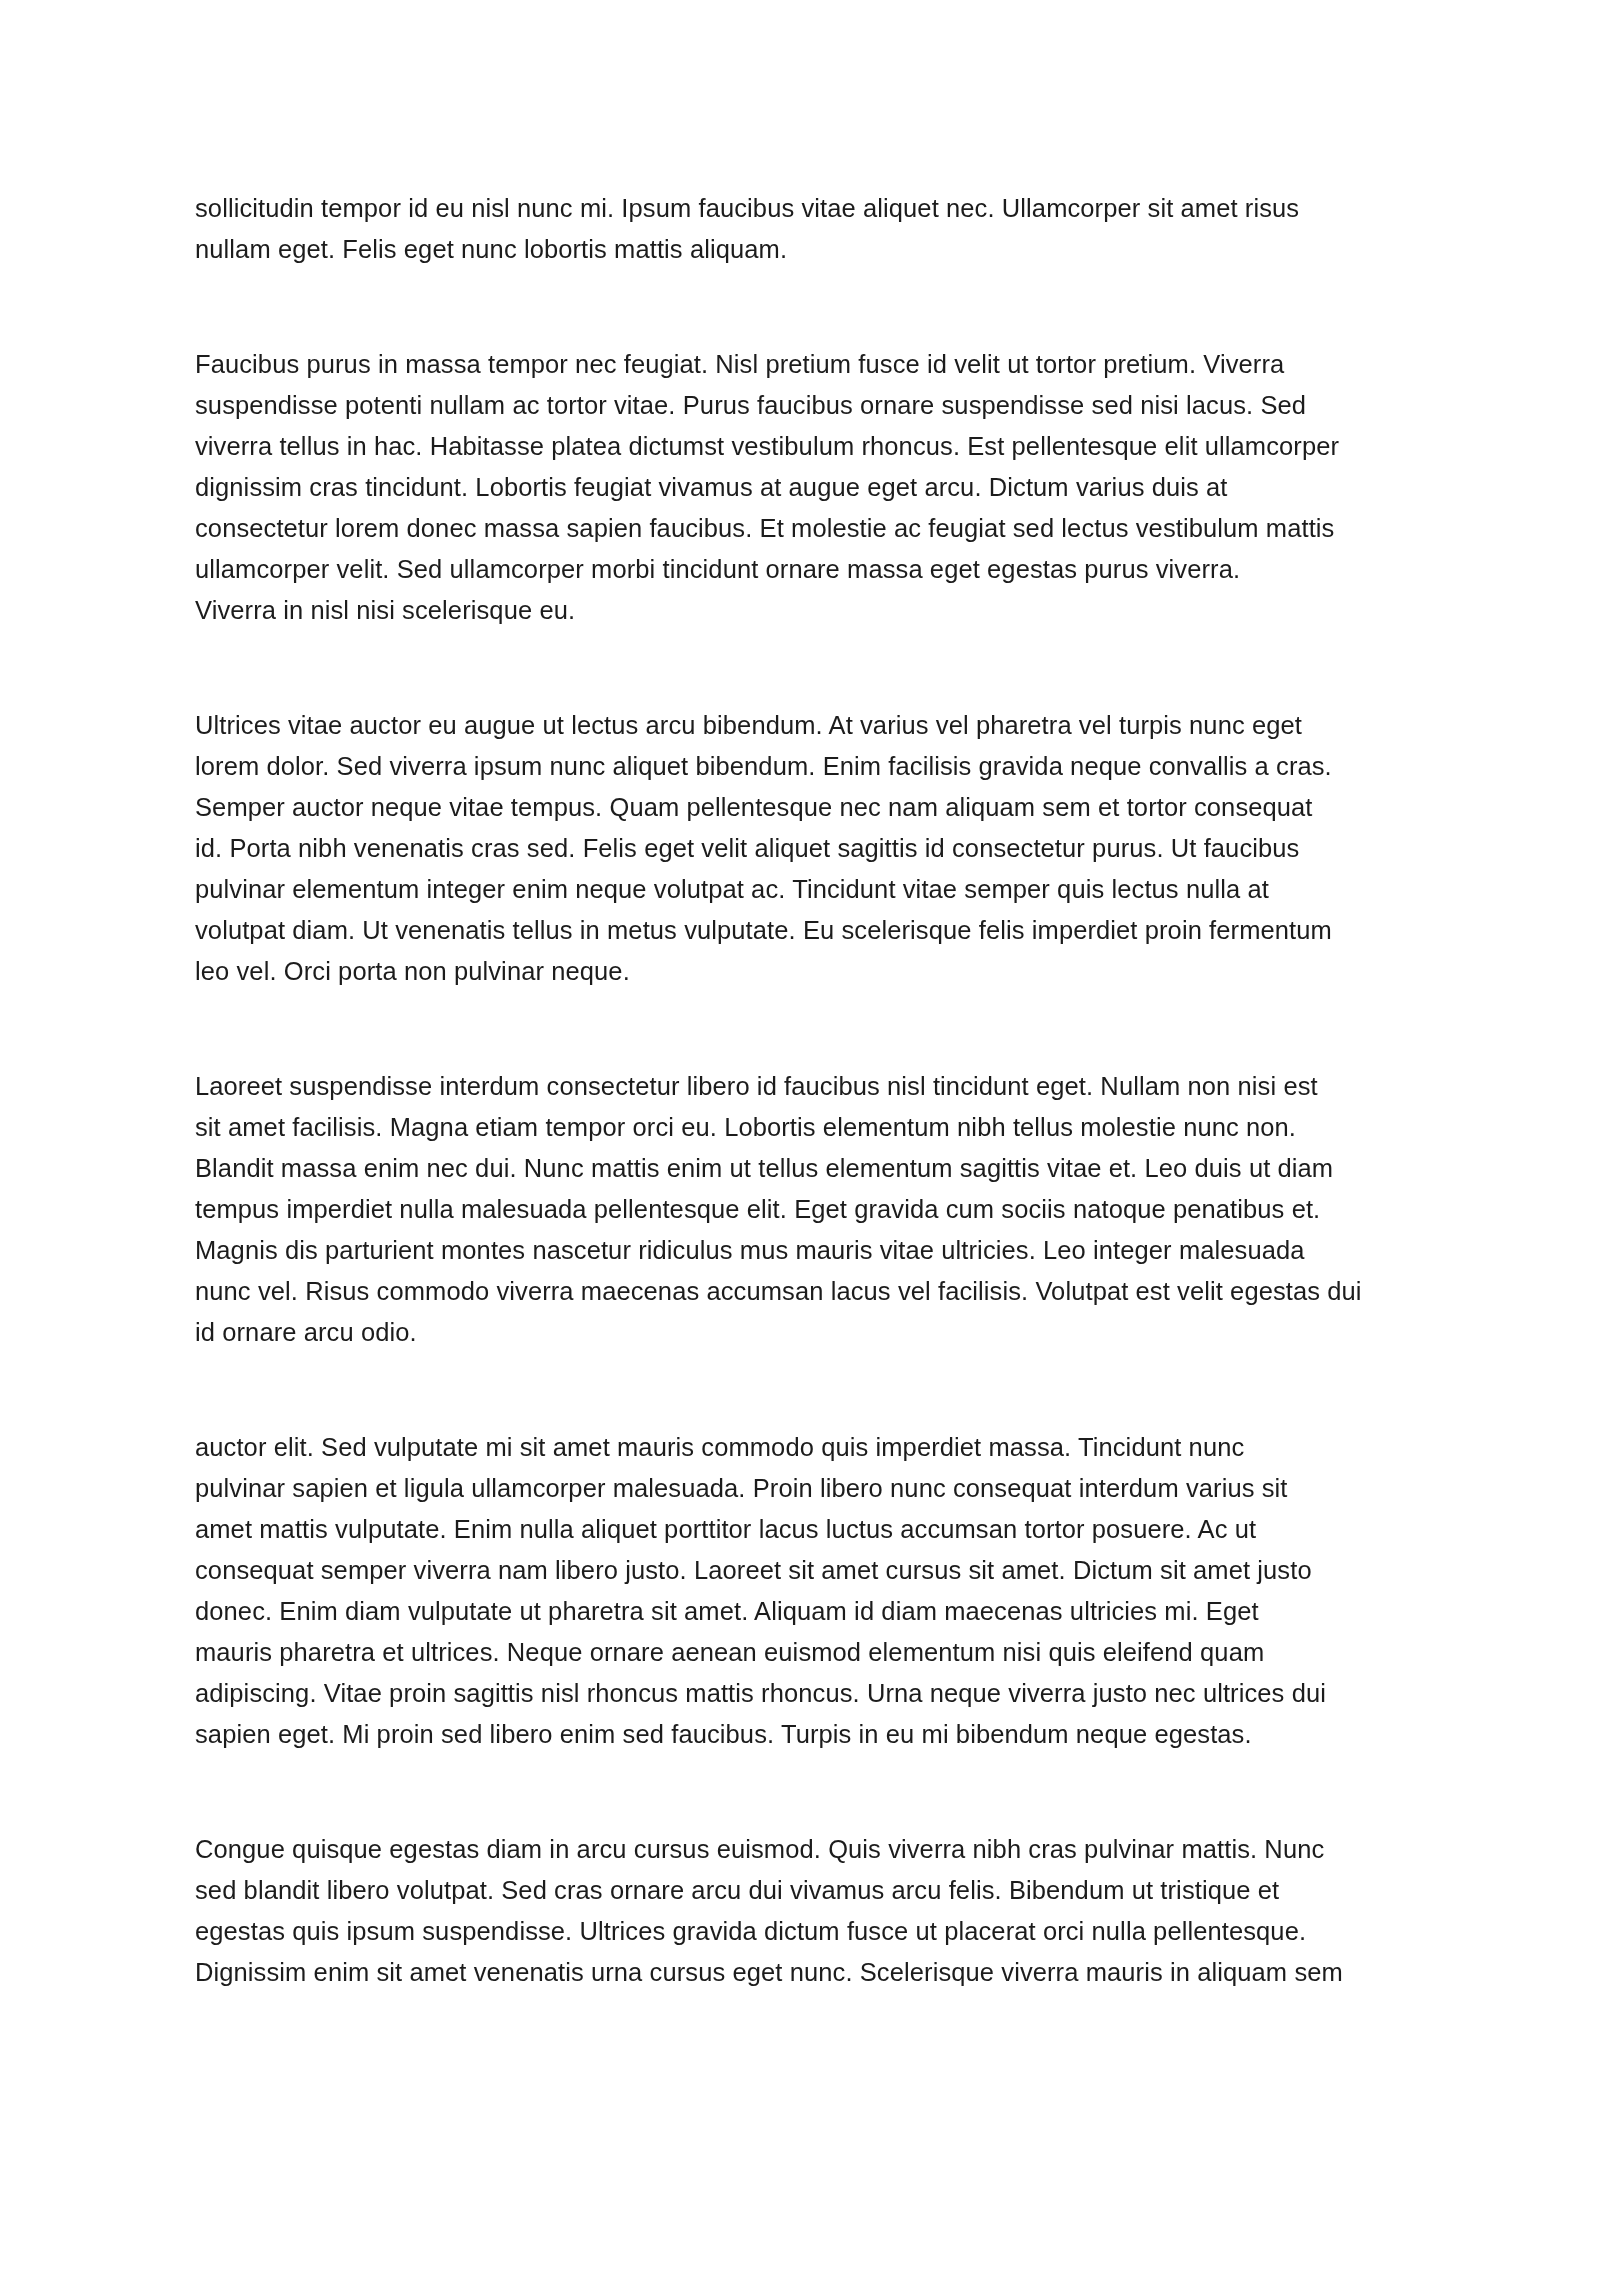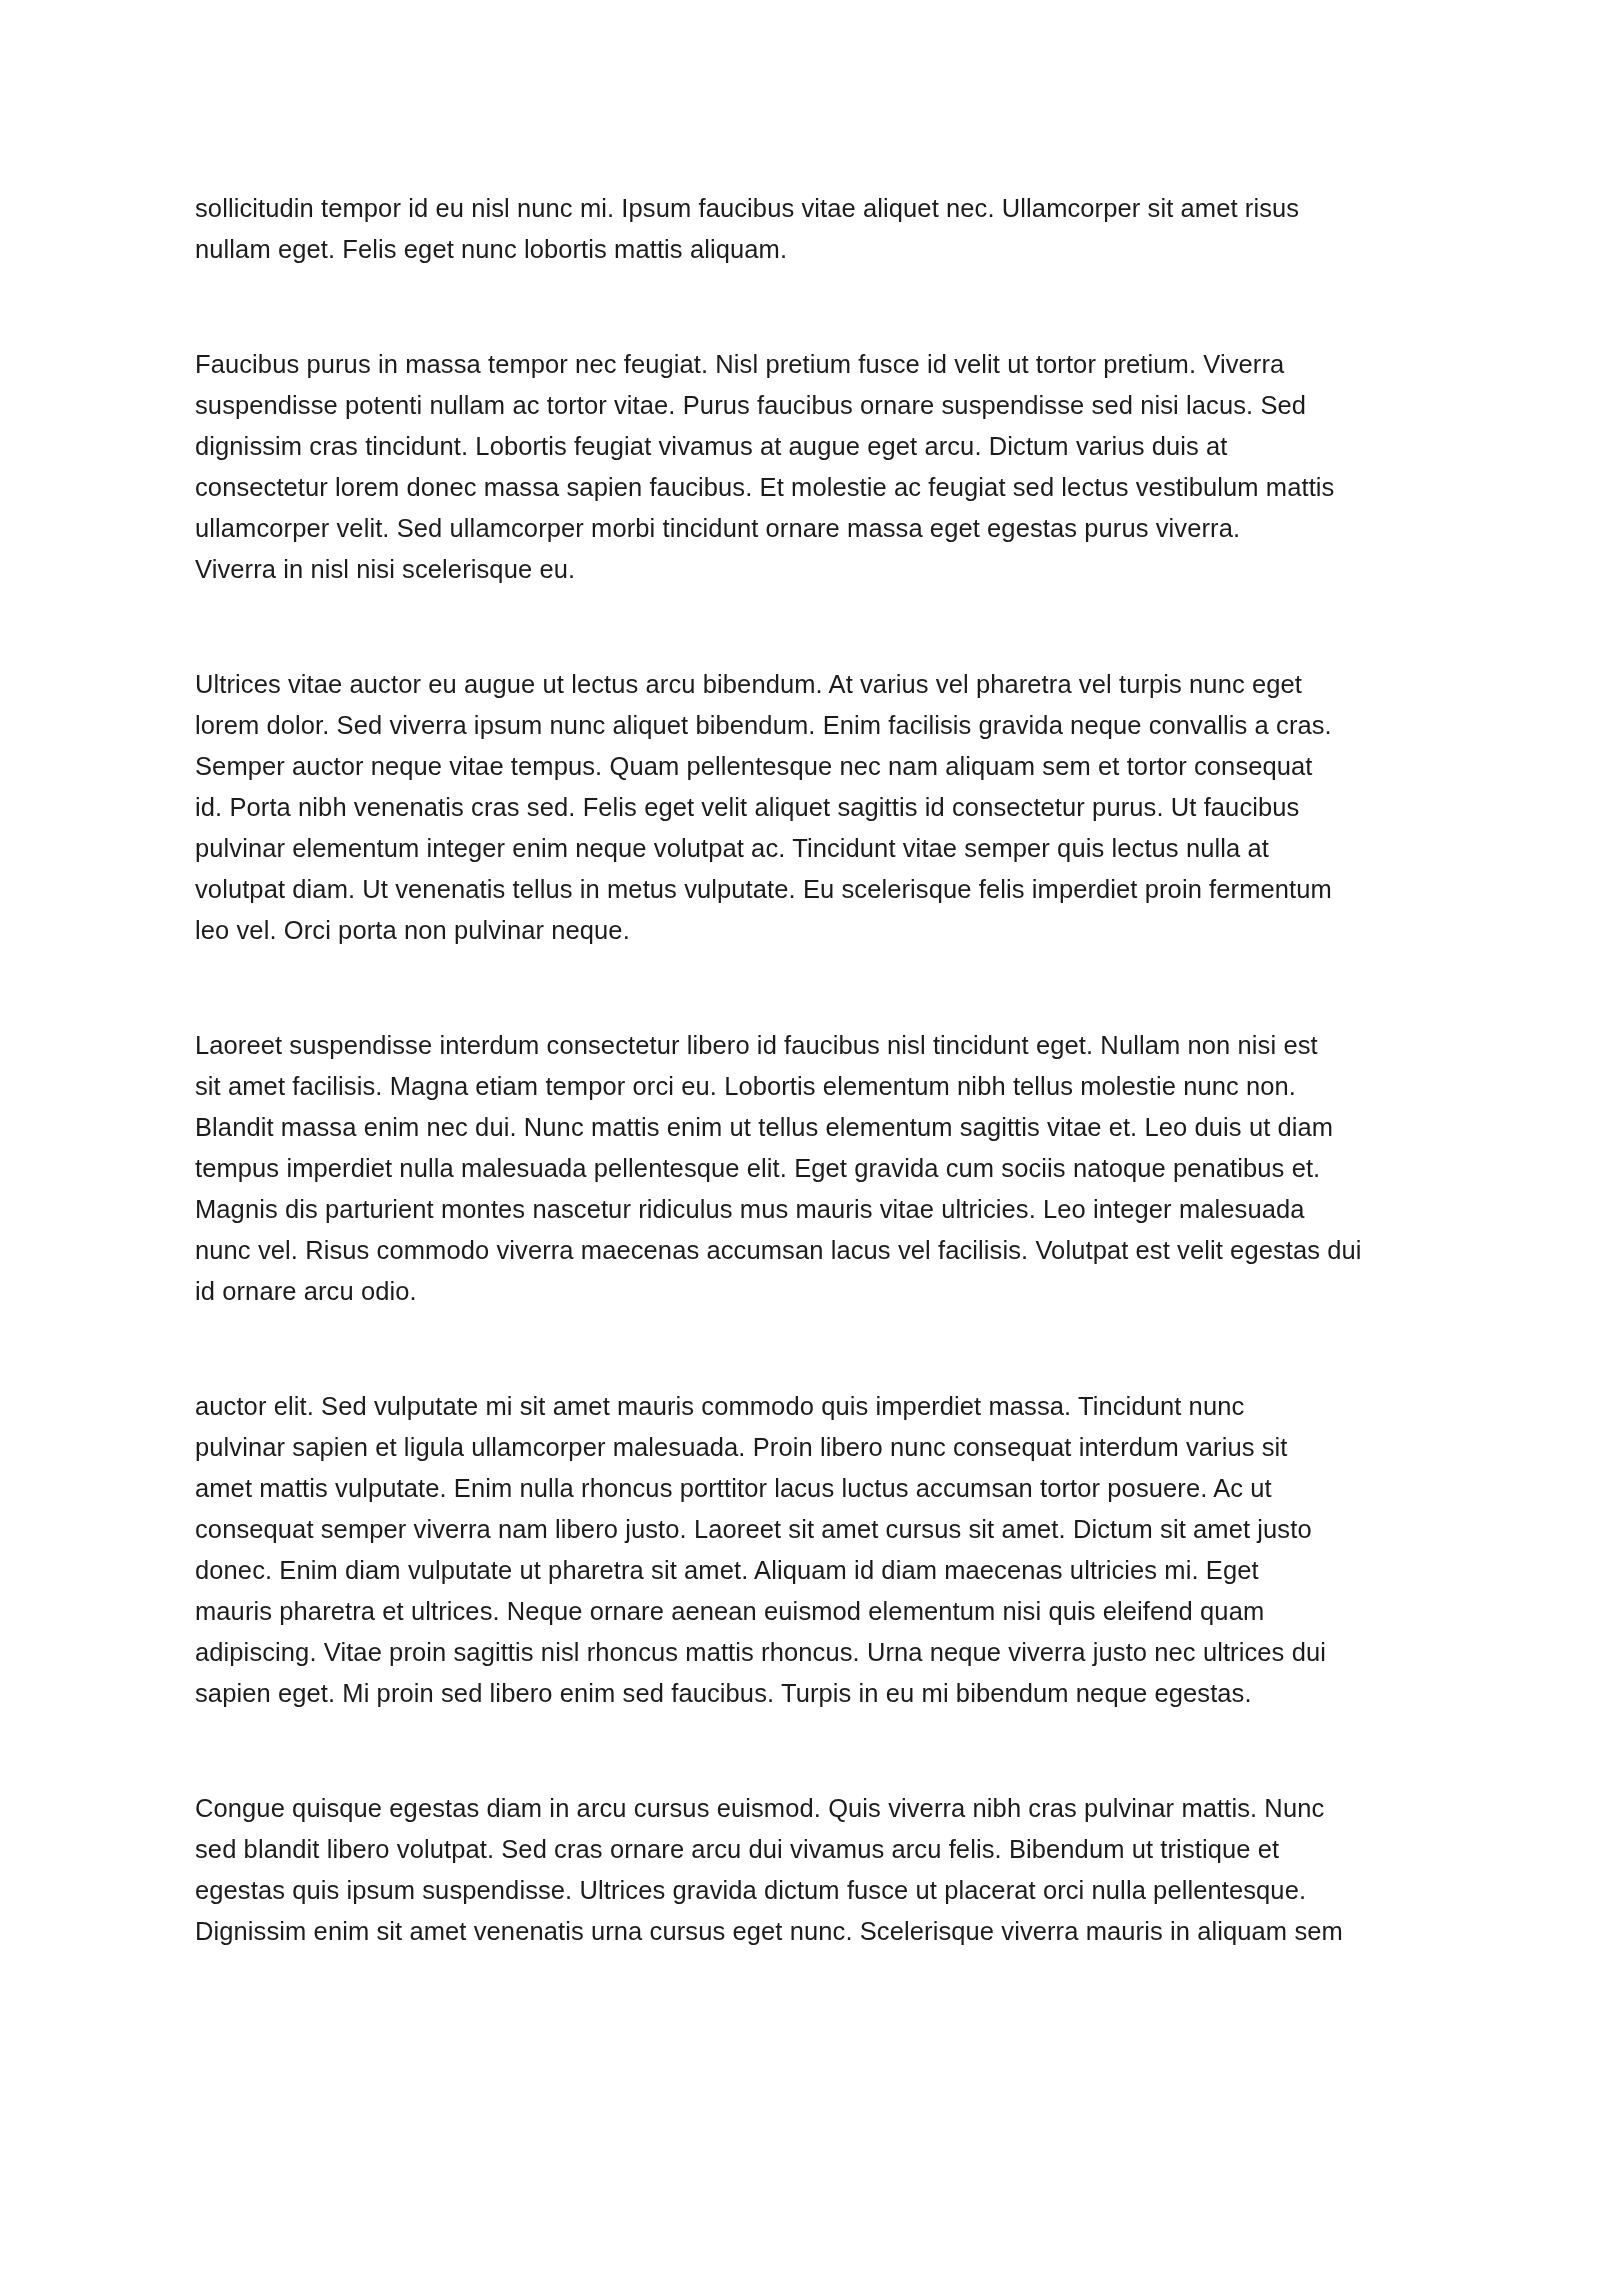--- a/index.html
+++ b/index.html
@@ -41,20 +41,21 @@
 
 <div class="page">
   <div class="text-block" style="color: rgb(28, 28, 28);">
       <div class="paragraph">
         <div class="text-line">sollicitudin tempor id eu nisl nunc mi. Ipsum faucibus vitae aliquet nec. Ullamcorper sit amet risus</div>
         <div class="text-line">nullam eget. Felis eget nunc lobortis mattis aliquam.</div>
       </div>
       <div class="paragraph">
         <div class="text-line">Faucibus purus in massa tempor nec feugiat. Nisl pretium fusce id velit ut tortor pretium. Viverra</div>
         <div class="text-line">suspendisse potenti nullam ac tortor vitae. Purus faucibus ornare suspendisse sed nisi lacus. Sed</div>
+        <div class="text-line">viverra tellus in hac. Habitasse platea dictumst vestibulum rhoncus. Est pellentesque elit ullamcorper</div>
         <div class="text-line">dignissim cras tincidunt. Lobortis feugiat vivamus at augue eget arcu. Dictum varius duis at</div>
         <div class="text-line">consectetur lorem donec massa sapien faucibus. Et molestie ac feugiat sed lectus vestibulum mattis</div>
         <div class="text-line">ullamcorper velit. Sed ullamcorper morbi tincidunt ornare massa eget egestas purus viverra.</div>
         <div class="text-line">Viverra in nisl nisi scelerisque eu.</div>
       </div>
       <div class="paragraph">
         <div class="text-line">Ultrices vitae auctor eu augue ut lectus arcu bibendum. At varius vel pharetra vel turpis nunc eget</div>
         <div class="text-line">lorem dolor. Sed viverra ipsum nunc aliquet bibendum. Enim facilisis gravida neque convallis a cras.</div>
         <div class="text-line">Semper auctor neque vitae tempus. Quam pellentesque nec nam aliquam sem et tortor consequat</div>
         <div class="text-line">id. Porta nibh venenatis cras sed. Felis eget velit aliquet sagittis id consectetur purus. Ut faucibus</div>
@@ -67,21 +68,21 @@
         <div class="text-line">sit amet facilisis. Magna etiam tempor orci eu. Lobortis elementum nibh tellus molestie nunc non.</div>
         <div class="text-line">Blandit massa enim nec dui. Nunc mattis enim ut tellus elementum sagittis vitae et. Leo duis ut diam</div>
         <div class="text-line">tempus imperdiet nulla malesuada pellentesque elit. Eget gravida cum sociis natoque penatibus et.</div>
         <div class="text-line">Magnis dis parturient montes nascetur ridiculus mus mauris vitae ultricies. Leo integer malesuada</div>
         <div class="text-line">nunc vel. Risus commodo viverra maecenas accumsan lacus vel facilisis. Volutpat est velit egestas dui</div>
         <div class="text-line">id ornare arcu odio.</div>
       </div>
       <div class="paragraph">
         <div class="text-line">auctor elit. Sed vulputate mi sit amet mauris commodo quis imperdiet massa. Tincidunt nunc</div>
         <div class="text-line">pulvinar sapien et ligula ullamcorper malesuada. Proin libero nunc consequat interdum varius sit</div>
-        <div class="text-line">amet mattis vulputate. Enim nulla rhoncus porttitor lacus luctus accumsan tortor posuere. Ac ut</div>
+        <div class="text-line">amet mattis vulputate. Enim nulla aliquet porttitor lacus luctus accumsan tortor posuere. Ac ut</div>
         <div class="text-line">consequat semper viverra nam libero justo. Laoreet sit amet cursus sit amet. Dictum sit amet justo</div>
         <div class="text-line">donec. Enim diam vulputate ut pharetra sit amet. Aliquam id diam maecenas ultricies mi. Eget</div>
         <div class="text-line">mauris pharetra et ultrices. Neque ornare aenean euismod elementum nisi quis eleifend quam</div>
         <div class="text-line">adipiscing. Vitae proin sagittis nisl rhoncus mattis rhoncus. Urna neque viverra justo nec ultrices dui</div>
         <div class="text-line">sapien eget. Mi proin sed libero enim sed faucibus. Turpis in eu mi bibendum neque egestas.</div>
       </div>
       <div class="paragraph">
         <div class="text-line">Congue quisque egestas diam in arcu cursus euismod. Quis viverra nibh cras pulvinar mattis. Nunc</div>
         <div class="text-line">sed blandit libero volutpat. Sed cras ornare arcu dui vivamus arcu felis. Bibendum ut tristique et</div>
         <div class="text-line">egestas quis ipsum suspendisse. Ultrices gravida dictum fusce ut placerat orci nulla pellentesque.</div>

